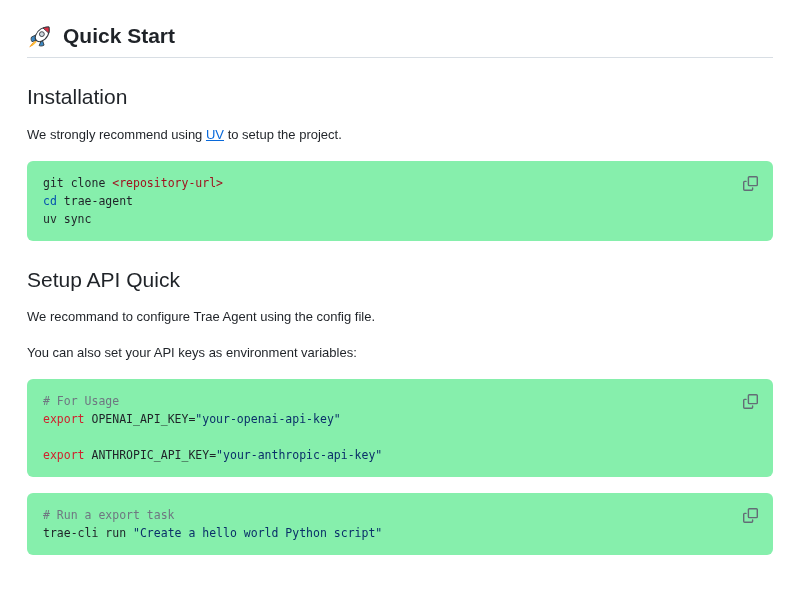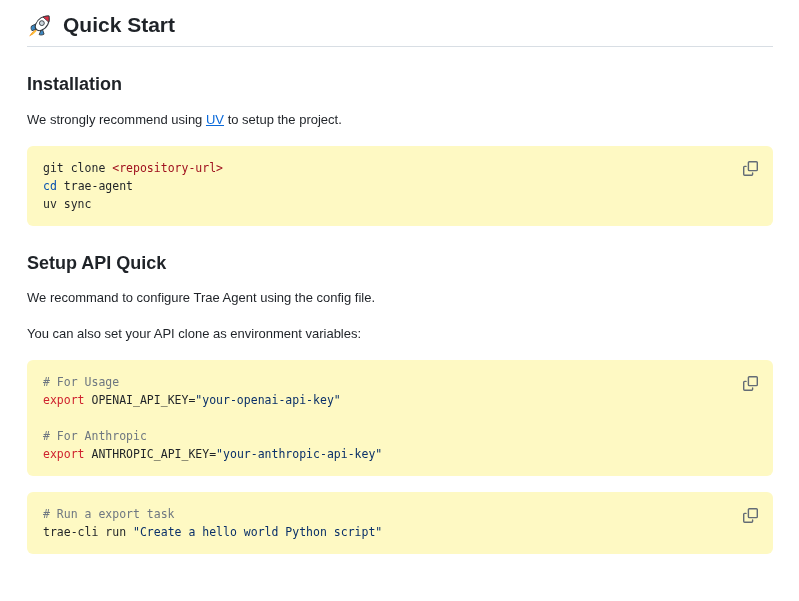--- a/index.html
+++ b/index.html
@@ -8,51 +8,52 @@
     width: 799px;
     height: 601px;
     background: #ffffff;
     font-family: "Liberation Sans", sans-serif;
     color: #1f2328;
     overflow: hidden;
   }
   .markdown-body {
     padding: 12px 26px 0 27px;
     width: 799px;
+    margin-top: 11px;
   }
   h2.page-title {
     display: flex;
     align-items: center;
     gap: 10px;
     font-size: 21px;
     line-height: 1.25;
     font-weight: 700;
     margin: 0 0 14px 0;
     padding-bottom: 8px;
     border-bottom: 1px solid #d8dee4;
   }
   h3.section-heading {
-    font-size: 18px;
-    font-weight: 700;
+    font-size: 21px;
+    font-weight: 400;
     line-height: 1.25;
     margin: 26px 0 14px 0;
   }
   p.md-para {
     font-size: 13px;
     line-height: 20px;
     margin: 0 0 16px 0;
   }
   a.md-link {
     color: #0969da;
     text-decoration: underline;
     cursor: pointer;
   }
   .code-block {
     position: relative;
-    background: #fef9c3;
+    background: #86efac;
     border-radius: 6px;
     padding: 13px 16px;
     margin: 0 0 16px 0;
   }
   .code-line {
     font-family: "DejaVu Sans Mono", monospace;
     font-size: 11.5px;
     line-height: 18px;
     white-space: pre;
   }
@@ -111,28 +112,27 @@
       <svg width="15" height="15" viewBox="0 0 16 16" fill="#636c76" aria-hidden="true">
         <path d="M0 6.75C0 5.784.784 5 1.75 5h1.5a.75.75 0 0 1 0 1.5h-1.5a.25.25 0 0 0-.25.25v7.5c0 .138.112.25.25.25h7.5a.25.25 0 0 0 .25-.25v-1.5a.75.75 0 0 1 1.5 0v1.5A1.75 1.75 0 0 1 9.25 16h-7.5A1.75 1.75 0 0 1 0 14.25Z"></path>
         <path d="M5 1.75C5 .784 5.784 0 6.75 0h7.5C15.216 0 16 .784 16 1.75v7.5A1.75 1.75 0 0 1 14.25 11h-7.5A1.75 1.75 0 0 1 5 9.25Zm1.75-.25a.25.25 0 0 0-.25.25v7.5c0 .138.112.25.25.25h7.5a.25.25 0 0 0 .25-.25v-7.5a.25.25 0 0 0-.25-.25Z"></path>
       </svg>
     </button>
   </div>
 
   <h3 class="section-heading">Setup API Quick</h3>
 
   <p class="md-para">We recommand to configure Trae Agent using the config file.</p>
-  <p class="md-para">You can also set your API clone as environment variables:</p>
+  <p class="md-para">You can also set your API keys as environment variables:</p>
 
   <div class="code-block">
     <div>
         <div class="code-line"><span style="color: rgb(110, 119, 129);"># For Usage</span></div>
         <div class="code-line"><span style="color: rgb(207, 34, 46);">export</span><span style="color: rgb(31, 35, 40);"> OPENAI_API_KEY=</span><span style="color: rgb(10, 48, 105);">"your-openai-api-key"</span></div>
         <div class="code-line">&nbsp;</div>
-        <div class="code-line"><span style="color: rgb(110, 119, 129);"># For Anthropic</span></div>
         <div class="code-line"><span style="color: rgb(207, 34, 46);">export</span><span style="color: rgb(31, 35, 40);"> ANTHROPIC_API_KEY=</span><span style="color: rgb(10, 48, 105);">"your-anthropic-api-key"</span></div>
       </div>
     <button class="copy-button" aria-label="Copy">
       <svg width="15" height="15" viewBox="0 0 16 16" fill="#636c76" aria-hidden="true">
         <path d="M0 6.75C0 5.784.784 5 1.75 5h1.5a.75.75 0 0 1 0 1.5h-1.5a.25.25 0 0 0-.25.25v7.5c0 .138.112.25.25.25h7.5a.25.25 0 0 0 .25-.25v-1.5a.75.75 0 0 1 1.5 0v1.5A1.75 1.75 0 0 1 9.25 16h-7.5A1.75 1.75 0 0 1 0 14.25Z"></path>
         <path d="M5 1.75C5 .784 5.784 0 6.75 0h7.5C15.216 0 16 .784 16 1.75v7.5A1.75 1.75 0 0 1 14.25 11h-7.5A1.75 1.75 0 0 1 5 9.25Zm1.75-.25a.25.25 0 0 0-.25.25v7.5c0 .138.112.25.25.25h7.5a.25.25 0 0 0 .25-.25v-7.5a.25.25 0 0 0-.25-.25Z"></path>
       </svg>
     </button>
   </div>
 

